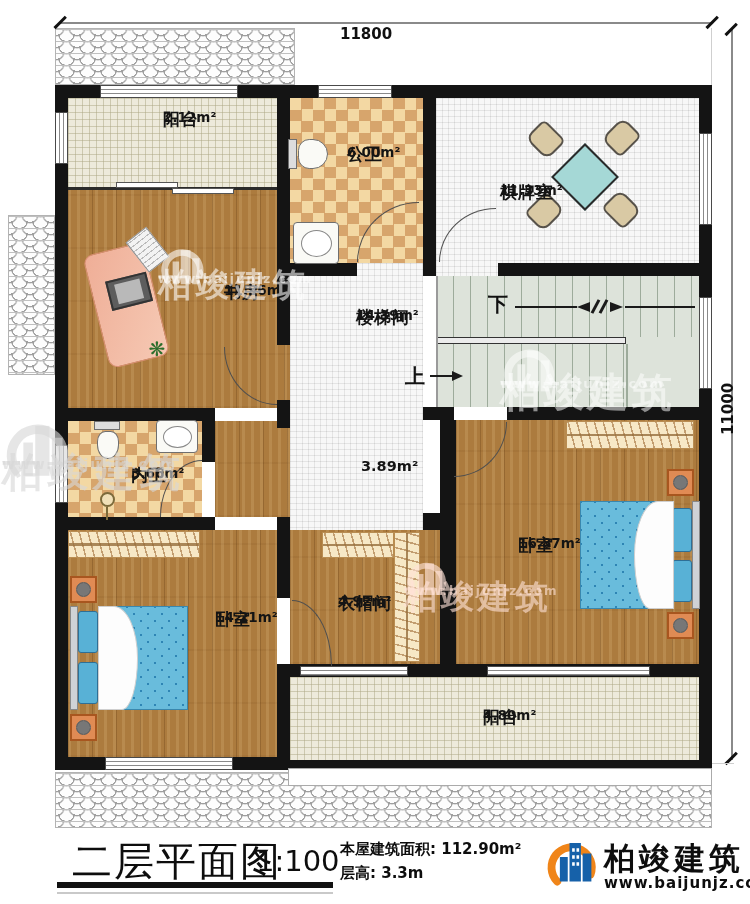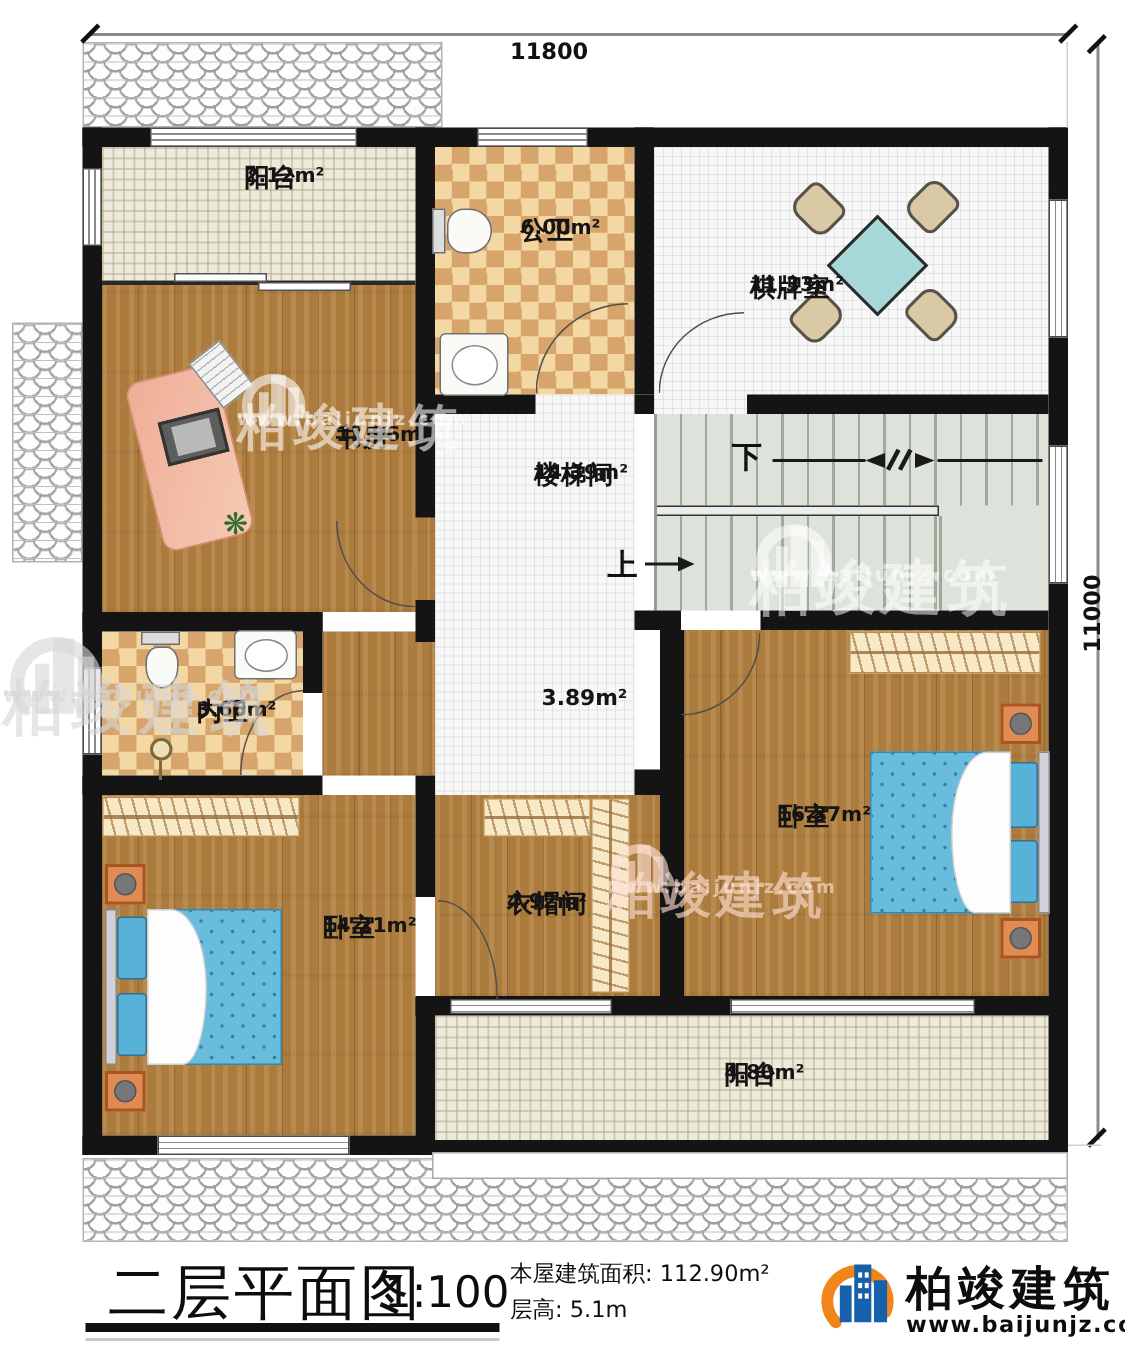--- a/index.html
+++ b/index.html
@@ -82,21 +82,21 @@
   .wm svg{position:relative;display:block;}
 
   .dimline{background:#8a8a8a;}
   .tick{width:16px;height:2.5px;background:#111;transform:rotate(-45deg);}
   .dimtxt{font-size:15px;font-weight:bold;color:#111;}
   .ext{background:#cfcfcf;}
 
   
   .f-title{font-size:40px;font-weight:normal;color:#0d0d0d;letter-spacing:2px;margin-left:14px;}
   .f-scale{font-size:29px;color:#0d0d0d;}
-  .f-info{font-size:15px;color:#0d0d0d;white-space:nowrap;}
+  .f-info{font-size:15px;color:#0d0d0d;white-space:nowrap;font-weight:bold;}
   .f-brand{font-size:31px;font-weight:bold;color:#0d0d0d;letter-spacing:4px;}
   .f-url{font-size:15px;font-weight:bold;color:#0d0d0d;letter-spacing:1px;}
 </style>
 </head>
 <body>
 
 <div id="plan">
 
   <div class="roof" style="left:55px;top:28px;width:240px;height:57px;"></div>
   <div class="roof" style="left:8px;top:215px;width:47px;height:160px;"></div>
@@ -343,21 +343,21 @@
   <div class="f-title" style="left:58px;top:834px;">二层平面图</div>
   <div class="f-scale" style="left:256px;top:844px;">1:100</div>
   <div style="left:57px;top:882px;width:276px;height:6px;background:#111;"></div>
   <div style="left:57px;top:892px;width:276px;height:2px;background:#c9c9c9;"></div>
   <div class="f-info" style="left:340px;top:840px;">
     <span style="position:relative;">本屋建筑面积:</span>
     <span style="position:relative;">112.90m²</span>
   </div>
   <div class="f-info" style="left:340px;top:864px;">
     <span style="position:relative;">层高:</span>
-    <span style="position:relative;">5.1m</span>
+    <span style="position:relative;">3.3m</span>
   </div>
   <svg style="left:545px;top:836px;" width="56" height="56" viewBox="0 0 64 64">
     <path d="M14 52 A23 23 0 1 1 52 44" stroke="#f08519" stroke-width="9" fill="none" stroke-linecap="round"></path>
     <rect x="28" y="8" width="13" height="44" fill="#1661a9"></rect>
     <rect x="43" y="20" width="10" height="32" fill="#1661a9"></rect>
     <rect x="17" y="24" width="9" height="28" fill="#1661a9"></rect>
     <g fill="#fff">
         <rect x="31" y="14" width="3" height="4"></rect>
         <rect x="36" y="14" width="3" height="4"></rect>
         <rect x="31" y="22" width="3" height="4"></rect>

